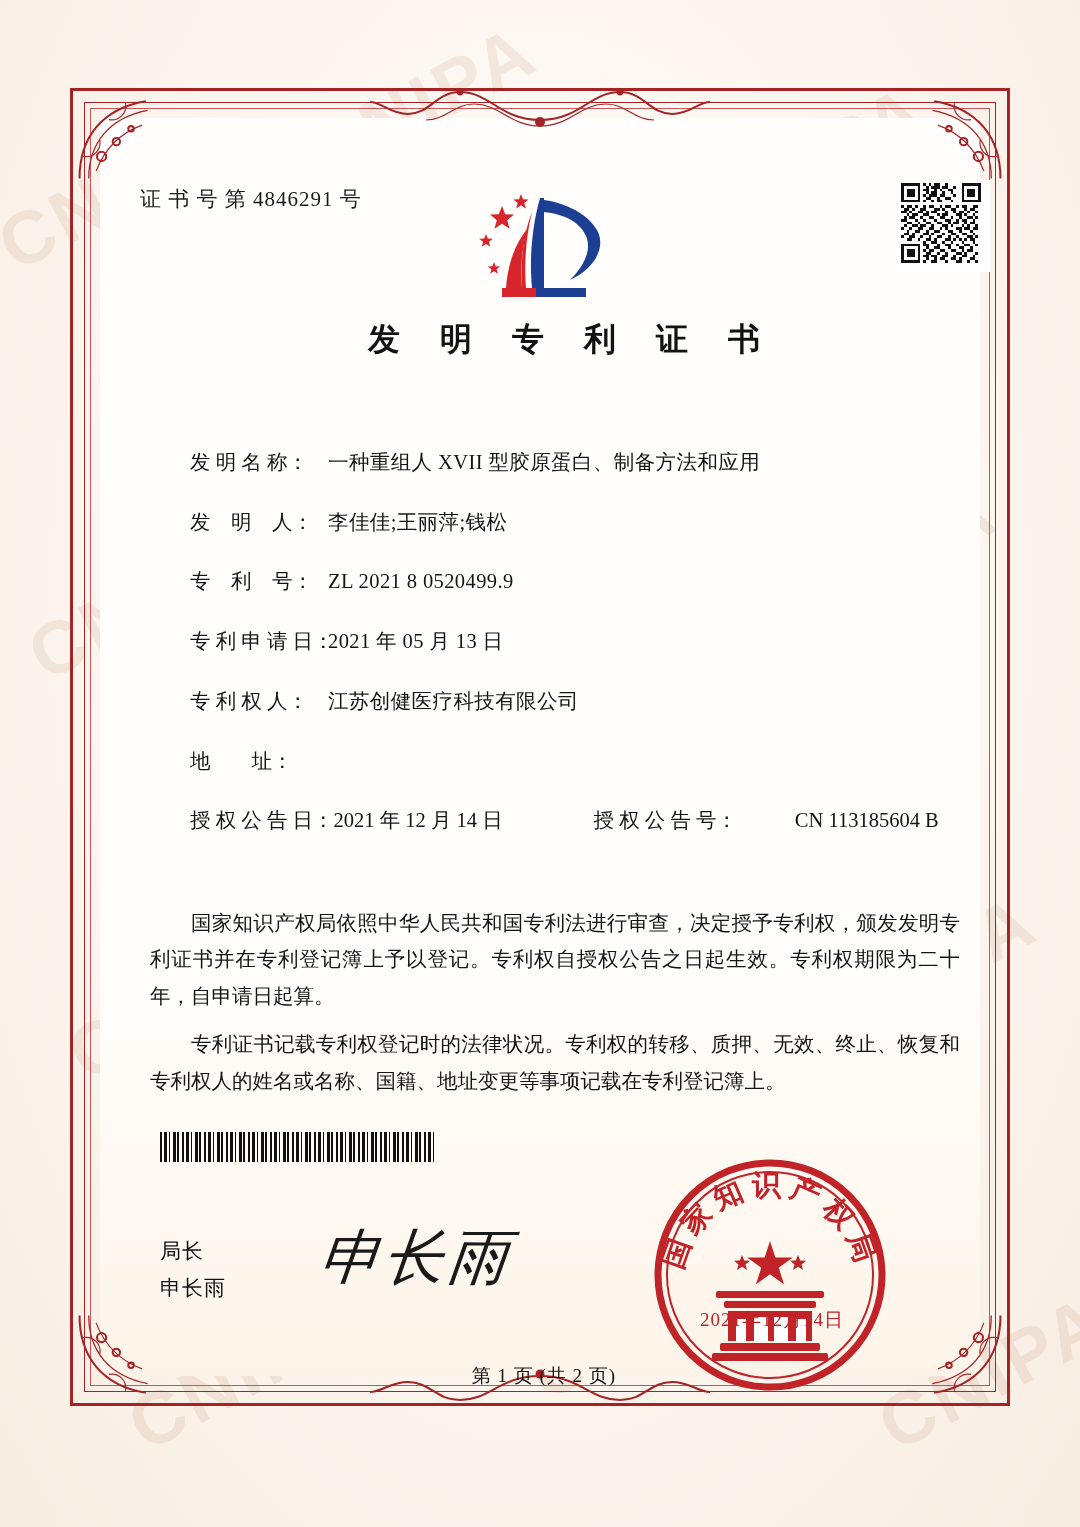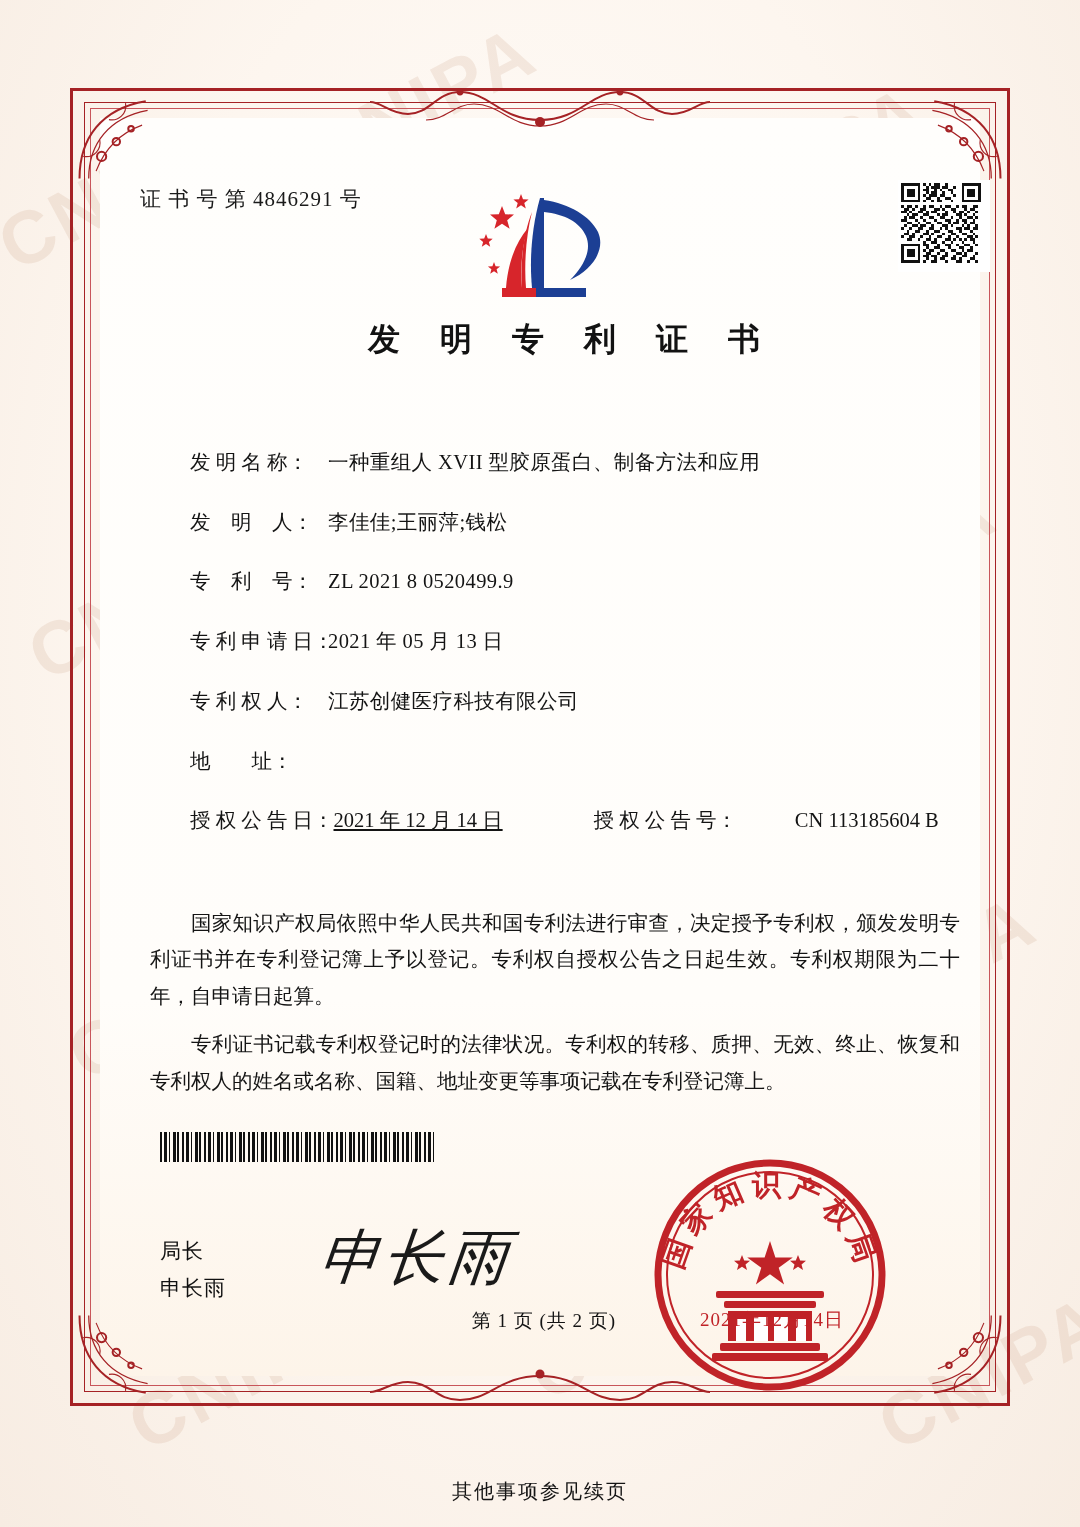--- a/index.html
+++ b/index.html
@@ -171,21 +171,21 @@
   }
 
   .row-dual {
     display: flex;
     align-items: baseline;
     font-size: 20.5px;
     color: #141414;
     margin-bottom: 26px;
   }
   .row-dual .left-lbl { flex: 0 0 138px; white-space: pre; }
-  .row-dual .left-val { flex: 0 0 260px; text-decoration: underline; }
+  .row-dual .left-val { flex: 0 0 260px; }
   .row-dual .right-lbl { flex: 0 0 150px; white-space: pre; }
   .row-dual .right-val { flex: 1; text-align: center; }
 
   
   .paras {
     position: absolute;
     left: 150px; top: 893px;
     width: 810px;
     font-size: 20.5px;
     color: #141414;
@@ -246,21 +246,21 @@
     font-size: 19px;
     color: #c02328;
     letter-spacing: 1px;
     font-family: "Liberation Serif", serif;
     margin-top: 12px;
   }
 
   
   .page-num {
     position: absolute;
-    left: 0; right: 0; top: 1308px;
+    left: 0; right: 0; top: 1363px;
     text-align: center;
     font-size: 19px;
     color: #141414;
     letter-spacing: 1px;
     margin-left: 8px;
   }
   .footer-note {
     position: absolute;
     left: 0; right: 0; top: 1478px;
     text-align: center;
@@ -660,15 +660,14 @@
         <path id="sealArc" d="M 32 128 A 88 88 0 0 1 208 128" fill="none"></path>
       </defs>
       <text font-family="'Liberation Serif', serif" font-size="29" font-weight="bold" fill="#c02328" letter-spacing="7">
         <textPath href="#sealArc" startOffset="50%" text-anchor="middle">国家知识产权局</textPath>
       </text>
     </svg>
   </div>
   <div class="seal-date">2021年12月14日</div>
 
   <div class="page-num">第 1 页 (共 2 页)</div>
-  <div class="footer-note">其他事项参见续页</div>
 
 </div>
 
 </body></html>

